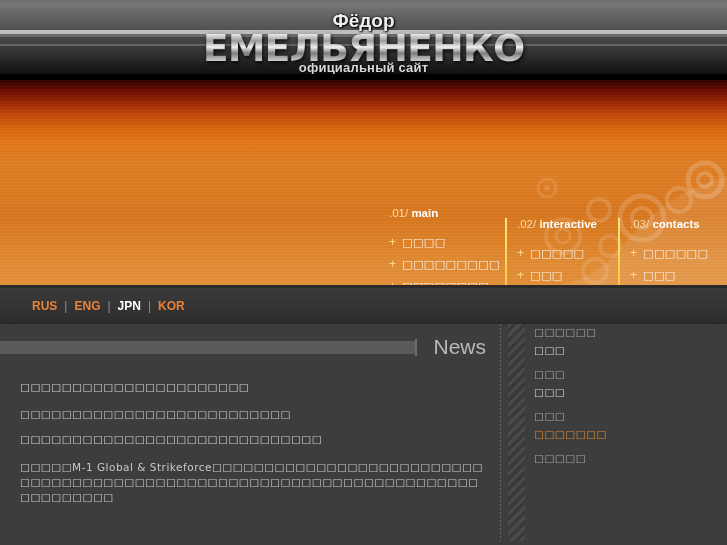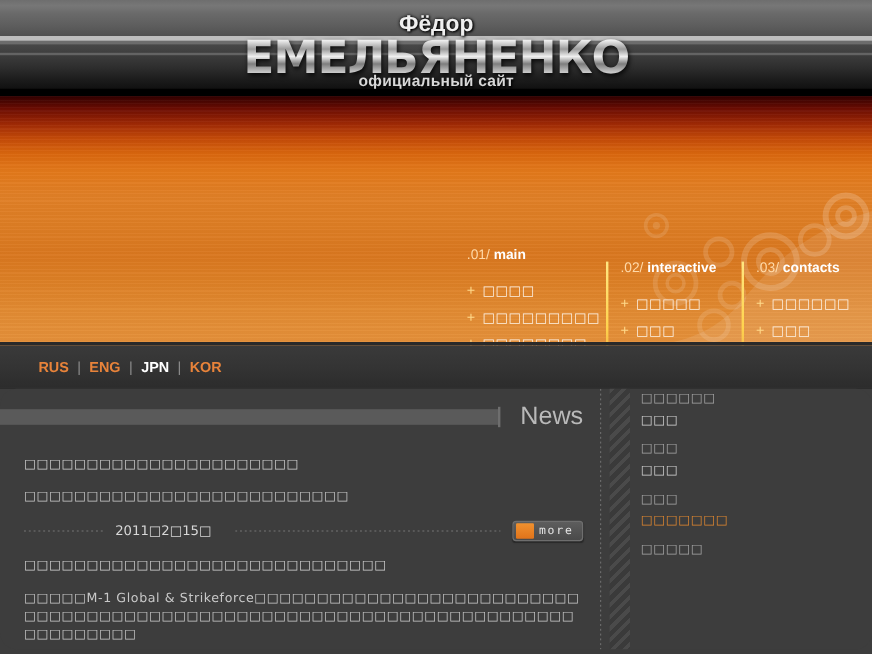--- a/index.html
+++ b/index.html
@@ -341,29 +341,20 @@
       <div class="news-head-bar"></div>
       <div class="news-head-tick"></div>
       <div class="news-head-title">News</div>
     </div>
 
     <div class="news-body">
 
       <div class="article">
         <div class="art-title tofu">□□□□□□□□□□□□□□□□□□□□□□</div>
         <div class="art-desc tofu">□□□□□□□□□□□□□□□□□□□□□□□□□□</div>
-        <div class="art-meta">
-          <div class="dots d1"></div>
-          <div class="art-date">2011□2□15□</div>
-          <div class="dots d2"></div>
-          <div class="more-btn">
-            <span class="more-sq"></span>
-            <span class="more-txt">more</span>
-          </div>
-        </div>
       </div>
 
       <div class="article">
         <div class="art-title tofu">□□□□□□□□□□□□□□□□□□□□□□□□□□□□□</div>
         <div class="art-desc tofu">□□□□□M-1 Global &amp; Strikeforce□□□□□□□□□□□□□□□□□□□□□□□□□□□□□□□□□□□□□□□□□□□□□□□□□□□□□□□□□□□□□□□□□□□□□□□□□□□□□□□</div>
 
       </div>
 
     </div>
   </div>

